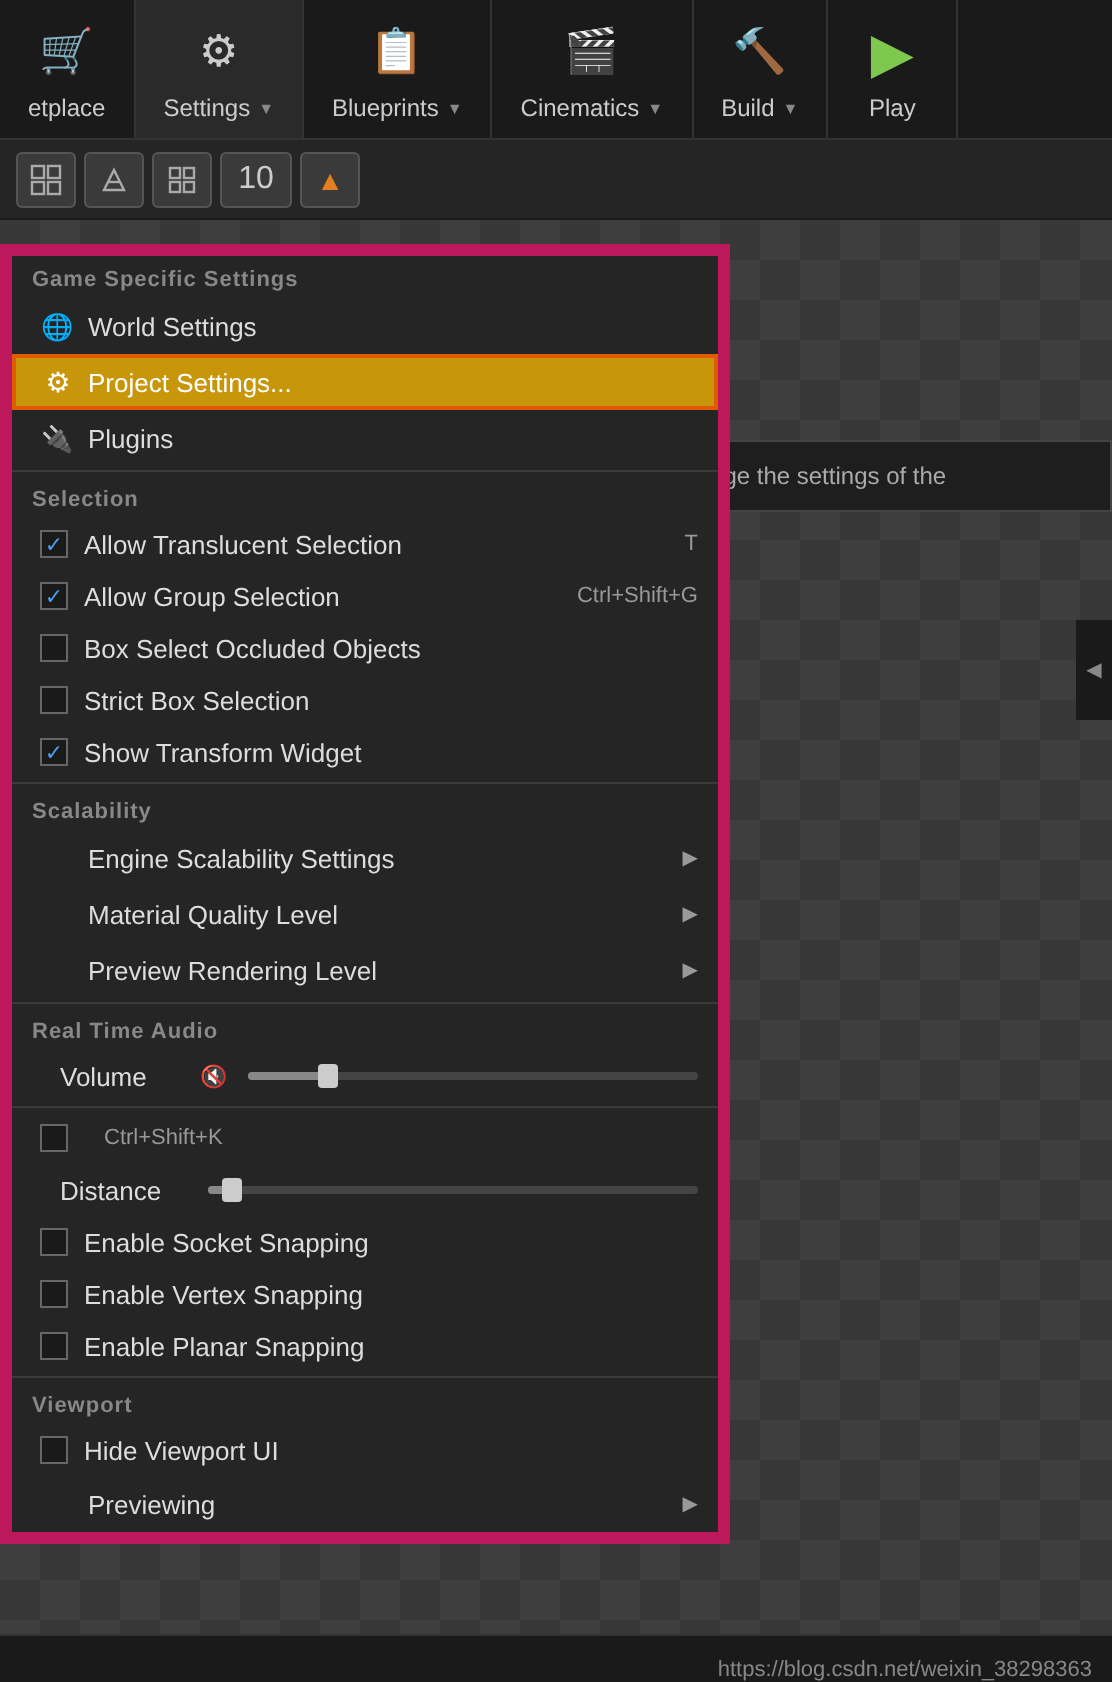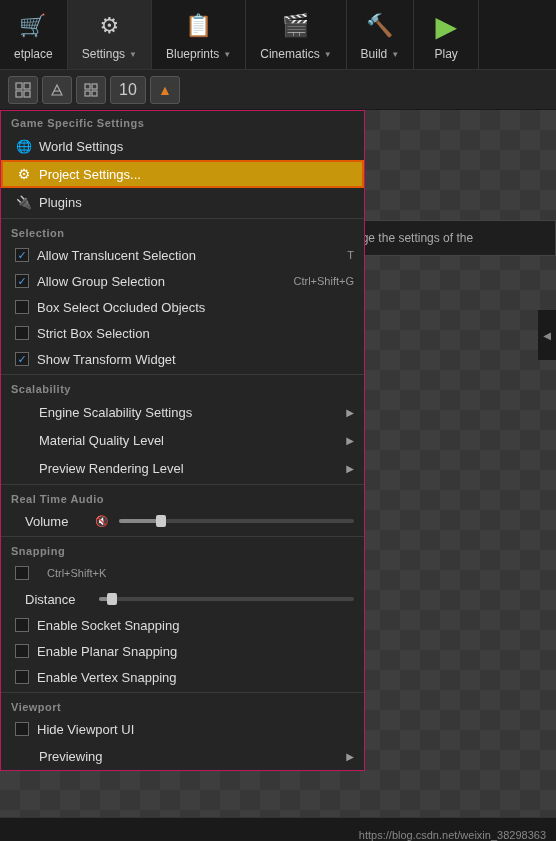--- a/index.html
+++ b/index.html
@@ -116,25 +116,25 @@
       top: 0; left: 0; right: 0; bottom: 0;
       background-image:
         repeating-conic-gradient(#404040 0% 25%, #353535 0% 50%);
       background-size: 40px 40px;
       opacity: 0.7;
     }
 
     
     .dropdown-menu {
       position: absolute;
-      top: 0;
+      top: 12px;
       left: 0;
       width: 365px;
       background: #252525;
-      border: 1px solid #be185d;
+      border: 6px solid #be185d;
       z-index: 100;
       user-select: none;
     }
 
     .menu-section-title {
       padding: 6px 10px 3px 10px;
       font-size: 11px;
       color: #888;
       font-weight: 600;
       letter-spacing: 0.5px;
@@ -471,21 +471,20 @@
       <span class="slider-label">Volume</span>
       <span class="slider-icon">🔇</span>
       <div class="slider-track">
         <div class="slider-fill" style="width: 18%;"></div>
         <div class="slider-thumb" style="left: calc(18% - 5px);"></div>
       </div>
     </div>
 
     <div class="menu-divider"></div>
 
-    <div class="menu-section-title">Snapping</div>
 
     <div class="menu-item">
       <div class="checkbox-box unchecked"></div>
       <span class="menu-item-shortcut">Ctrl+Shift+K</span>
     </div>
 
     <div class="slider-row">
       <span class="slider-label">Distance</span>
       <div class="slider-track" style="margin-left: 4px;">
         <div class="slider-fill" style="width: 5%;"></div>
@@ -493,26 +492,26 @@
       </div>
     </div>
 
     <div class="menu-item">
       <div class="checkbox-box unchecked"></div>
       <span class="menu-item-text">Enable Socket Snapping</span>
     </div>
 
     <div class="menu-item">
       <div class="checkbox-box unchecked"></div>
+      <span class="menu-item-text">Enable Vertex Snapping</span>
+    </div>
+
+    <div class="menu-item">
+      <div class="checkbox-box unchecked"></div>
       <span class="menu-item-text">Enable Planar Snapping</span>
-    </div>
-
-    <div class="menu-item">
-      <div class="checkbox-box unchecked"></div>
-      <span class="menu-item-text">Enable Vertex Snapping</span>
     </div>
 
     <div class="menu-divider"></div>
 
     <div class="menu-section-title">Viewport</div>
 
     <div class="menu-item">
       <div class="checkbox-box unchecked"></div>
       <span class="menu-item-text">Hide Viewport UI</span>
     </div>

